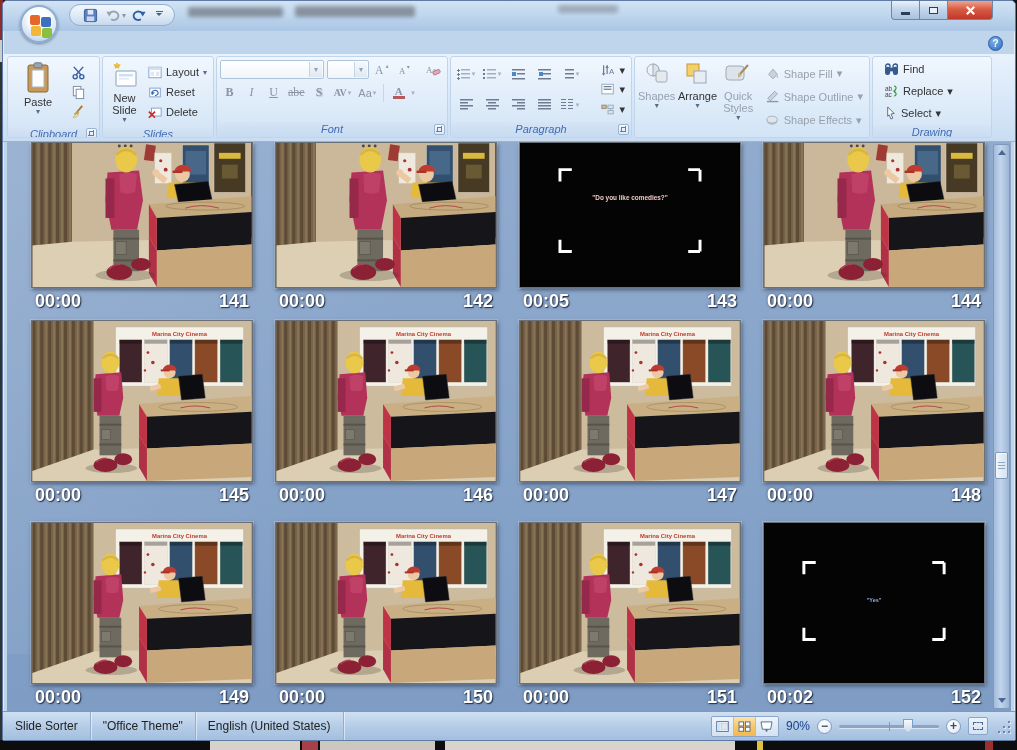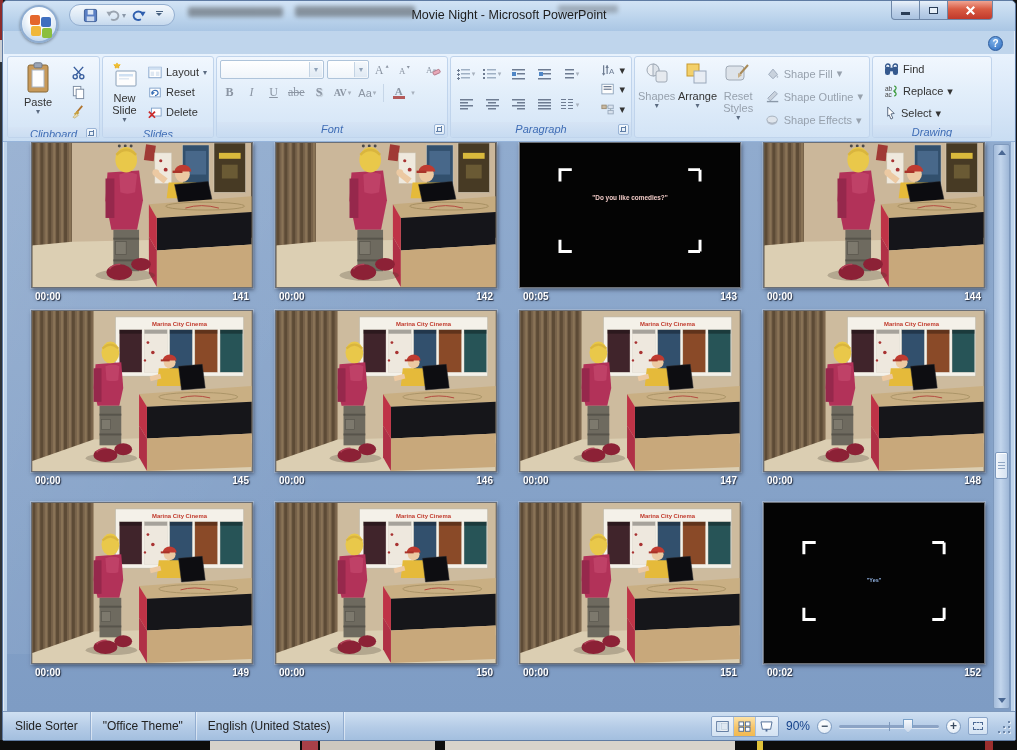--- a/index.html
+++ b/index.html
@@ -131,21 +131,21 @@
     background:linear-gradient(#90abce,#7e9cc4); overflow:hidden; }
   .content:before { content:""; position:absolute; left:-10%; top:-30%; width:80%; height:120%;
     background:linear-gradient(115deg, rgba(255,255,255,.14), rgba(255,255,255,0) 60%); transform:rotate(0deg); }
   #slide-grid { position:absolute; left:24px; top:0; display:grid; grid-template-columns:repeat(4,222px); column-gap:22px; }
   .cell { margin-bottom:16px; }
   .cell.r1 { margin-bottom:8px; }
   .thumb { width:222px; border:1px solid #6b6f76; background:#000;
     box-shadow:1px 2px 4px rgba(18,28,48,.55), 0 0 0 1px rgba(255,255,255,.25); }
   .thumb svg { display:block; width:100%; height:100%; }
   .meta { display:flex; justify-content:space-between; padding:3px 4px 0 4px; color:#fff; font-weight:bold;
-    font-size:10px; text-shadow:1px 1px 1px rgba(30,40,60,.9), 0 0 3px rgba(30,40,60,.5); }
+    font-size:18px; text-shadow:1px 1px 1px rgba(30,40,60,.9), 0 0 3px rgba(30,40,60,.5); }
 
   
   .vscroll { position:absolute; right:1px; top:2px; bottom:2px; width:17px;
     background:linear-gradient(90deg,#9db6d6,#b7cce6 40%,#8fa 0); background:linear-gradient(90deg,#a3bbda,#c2d5ec 45%,#9db6d6); border:1px solid #7e99bd; border-radius:2px; }
   .varrow { position:absolute; left:1px; width:13px; height:15px; display:flex; align-items:center; justify-content:center; }
   .varrow .tri-up { width:0; height:0; border:4px solid transparent; border-bottom:5px solid #4a6893; margin-top:-4px; }
   .varrow .tri-dn { width:0; height:0; border:4px solid transparent; border-top:5px solid #4a6893; margin-bottom:-4px; }
   .vthumb { position:absolute; left:1px; top:307px; width:13px; height:27px; border:1px solid #7e99bd; border-radius:2px;
     background:linear-gradient(90deg,#f2f6fb,#d6e3f2); box-shadow:inset 0 1px 0 #fff; }
   .vthumb:after { content:""; position:absolute; left:2px; right:2px; top:9px; height:8px;
@@ -224,21 +224,20 @@
         <svg width="16" height="15" viewBox="0 0 16 16">
             <path d="M12,7 A5,4.5 0 1 0 10,12" fill="none" stroke="#2f5fae" stroke-width="2"></path>
             <polygon points="15,4 9,4 12,9" fill="#2f5fae"></polygon>
           </svg>
       </span>
       <span class="qat-more">
           <i class="bar"></i>
           <i class="car"></i>
         </span>
     </div>
-    <div class="title">Movie Night - Microsoft PowerPoint</div>
     <div class="winbtns">
       <span class="wb min">
           <span class="glyph-min"></span>
         </span>
       <span class="wb max">
           <span class="glyph-max"></span>
         </span>
       <span class="wb close">
         <svg width="13" height="13" viewBox="0 0 14 14">
             <path d="M3,3 L11,11 M11,3 L3,11" stroke="#fff" stroke-width="2.4"></path>
@@ -508,21 +507,21 @@
           <span class="dd">▾</span>
         </div>
         <div class="bigbtn gray" style="width:48px">
           <span class="icon">
             <svg width="30" height="26" viewBox="0 0 30 26">
                 <rect x="3" y="4" width="18" height="14" rx="3" fill="#dde3ea" stroke="#a0aab6"></rect>
                 <path d="M25,3 L17,12" stroke="#a88a58" stroke-width="2"></path>
                 <polygon points="15,11 19,13 15,16" fill="#c8b088"></polygon>
               </svg>
           </span>
-          <span>Reset Styles</span>
+          <span>Quick Styles</span>
           <span class="dd">▾</span>
         </div>
         <div class="smallcol" style="justify-content:space-around;padding-left:4px">
           <span class="srow gray">
             <svg width="14" height="13" viewBox="0 0 16 14">
                 <polygon points="3,8 8,2 13,8 8,13" fill="#c9d2dd" stroke="#97a4b6"></polygon>
                 <path d="M13,9 q2,2 0,3 q-2,-1 0,-3" fill="#b8c2cf"></path>
               </svg>
             <span>Shape Fill</span>
               <span class="ddg">▾</span>

